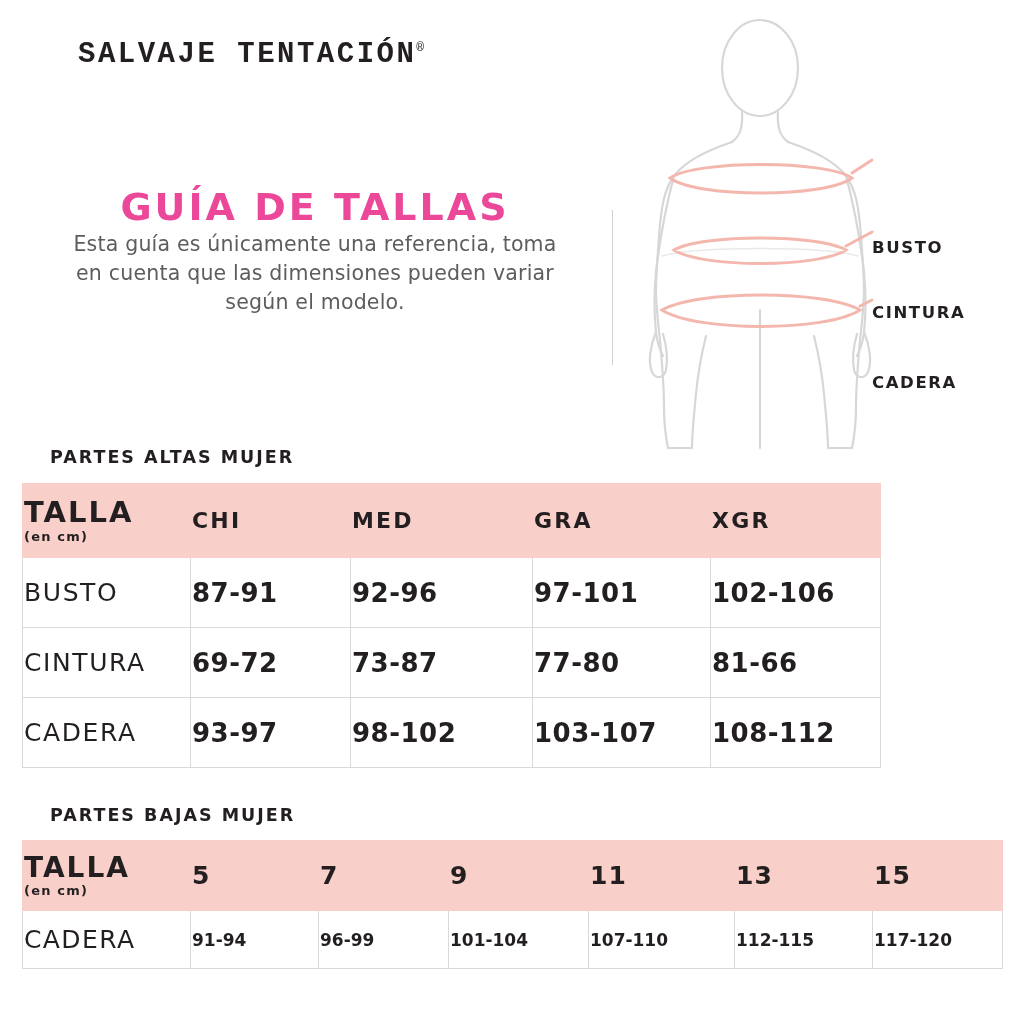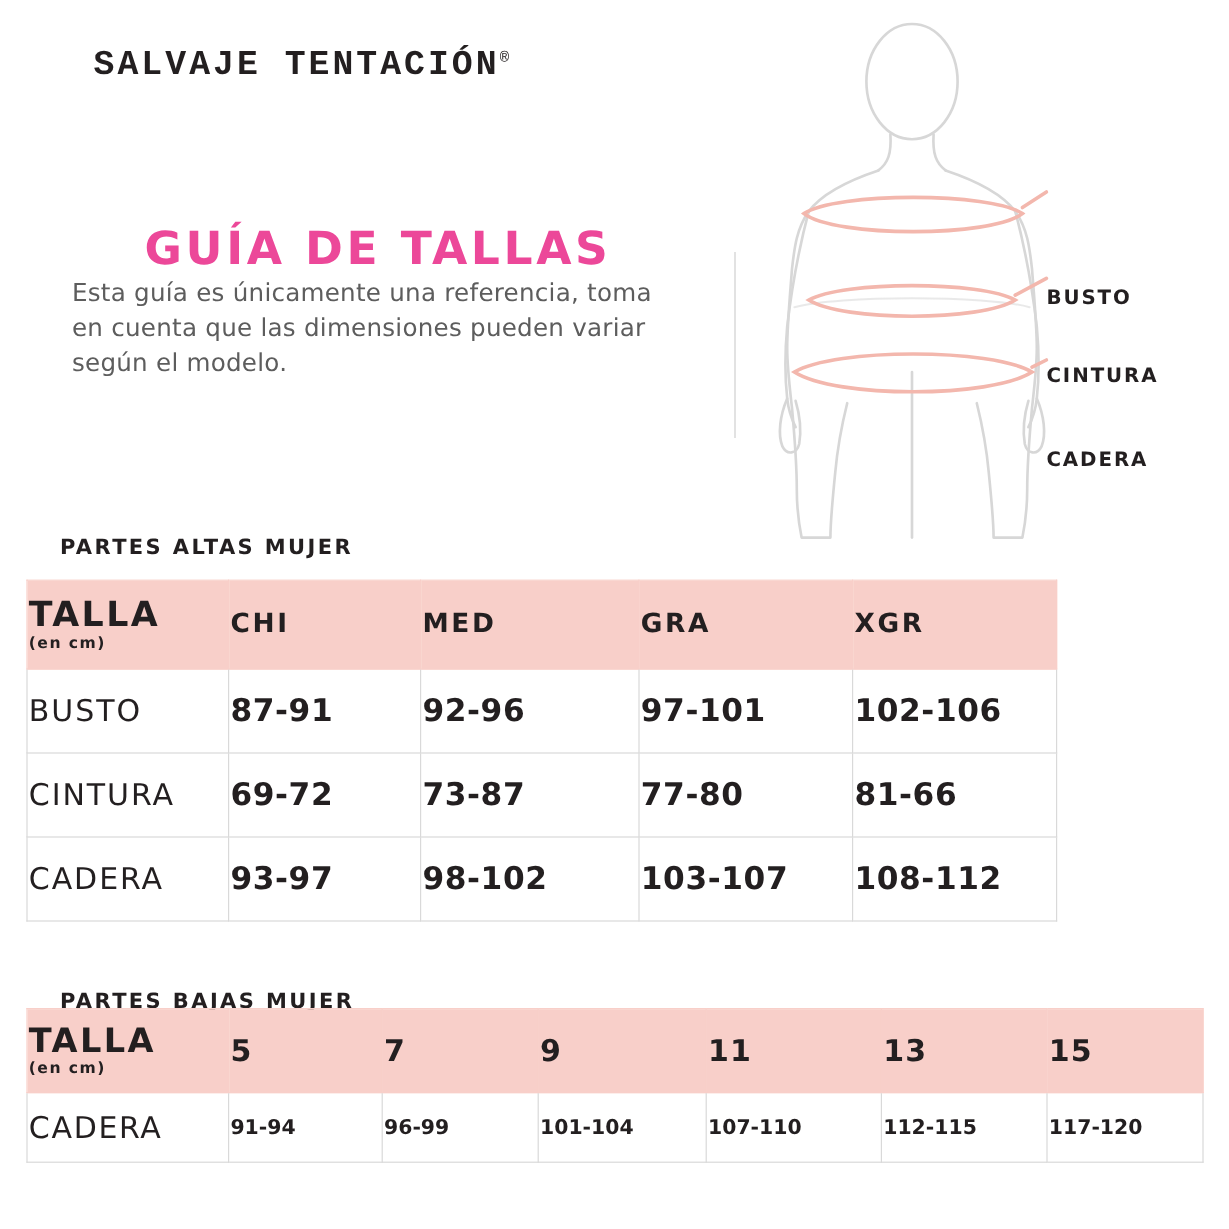--- a/index.html
+++ b/index.html
@@ -44,21 +44,21 @@
     font-weight: bold;
     letter-spacing: 3px;
     color: #ec4899;
     margin-top: 11px;
   }
   .guide-sub {
     position: absolute;
     left: 60px;
     top: 230px;
     width: 510px;
-    text-align: left;
+    text-align: center;
     font-size: 20.5px;
     line-height: 1.42;
     color: #5d5d5d;
     letter-spacing: 0.2px;
   }
 
   
   .figure-wrap {
     position: absolute;
     left: 600px;
@@ -92,21 +92,21 @@
   
   .section-caption {
     position: absolute;
     font-size: 17.5px;
     font-weight: bold;
     letter-spacing: 2px;
     color: #231f20;
     white-space: nowrap;
   }
   #cap-altas { left: 50px; top: 447px; }
-  #cap-bajas { left: 50px; top: 805px; margin-top: 20px; }
+  #cap-bajas { left: 50px; top: 805px; }
 
   
   table {
     border-collapse: collapse;
     position: absolute;
     table-layout: fixed;
   }
   table td, table th {
     border: 1px solid #d9d9d9;
     text-align: left;

